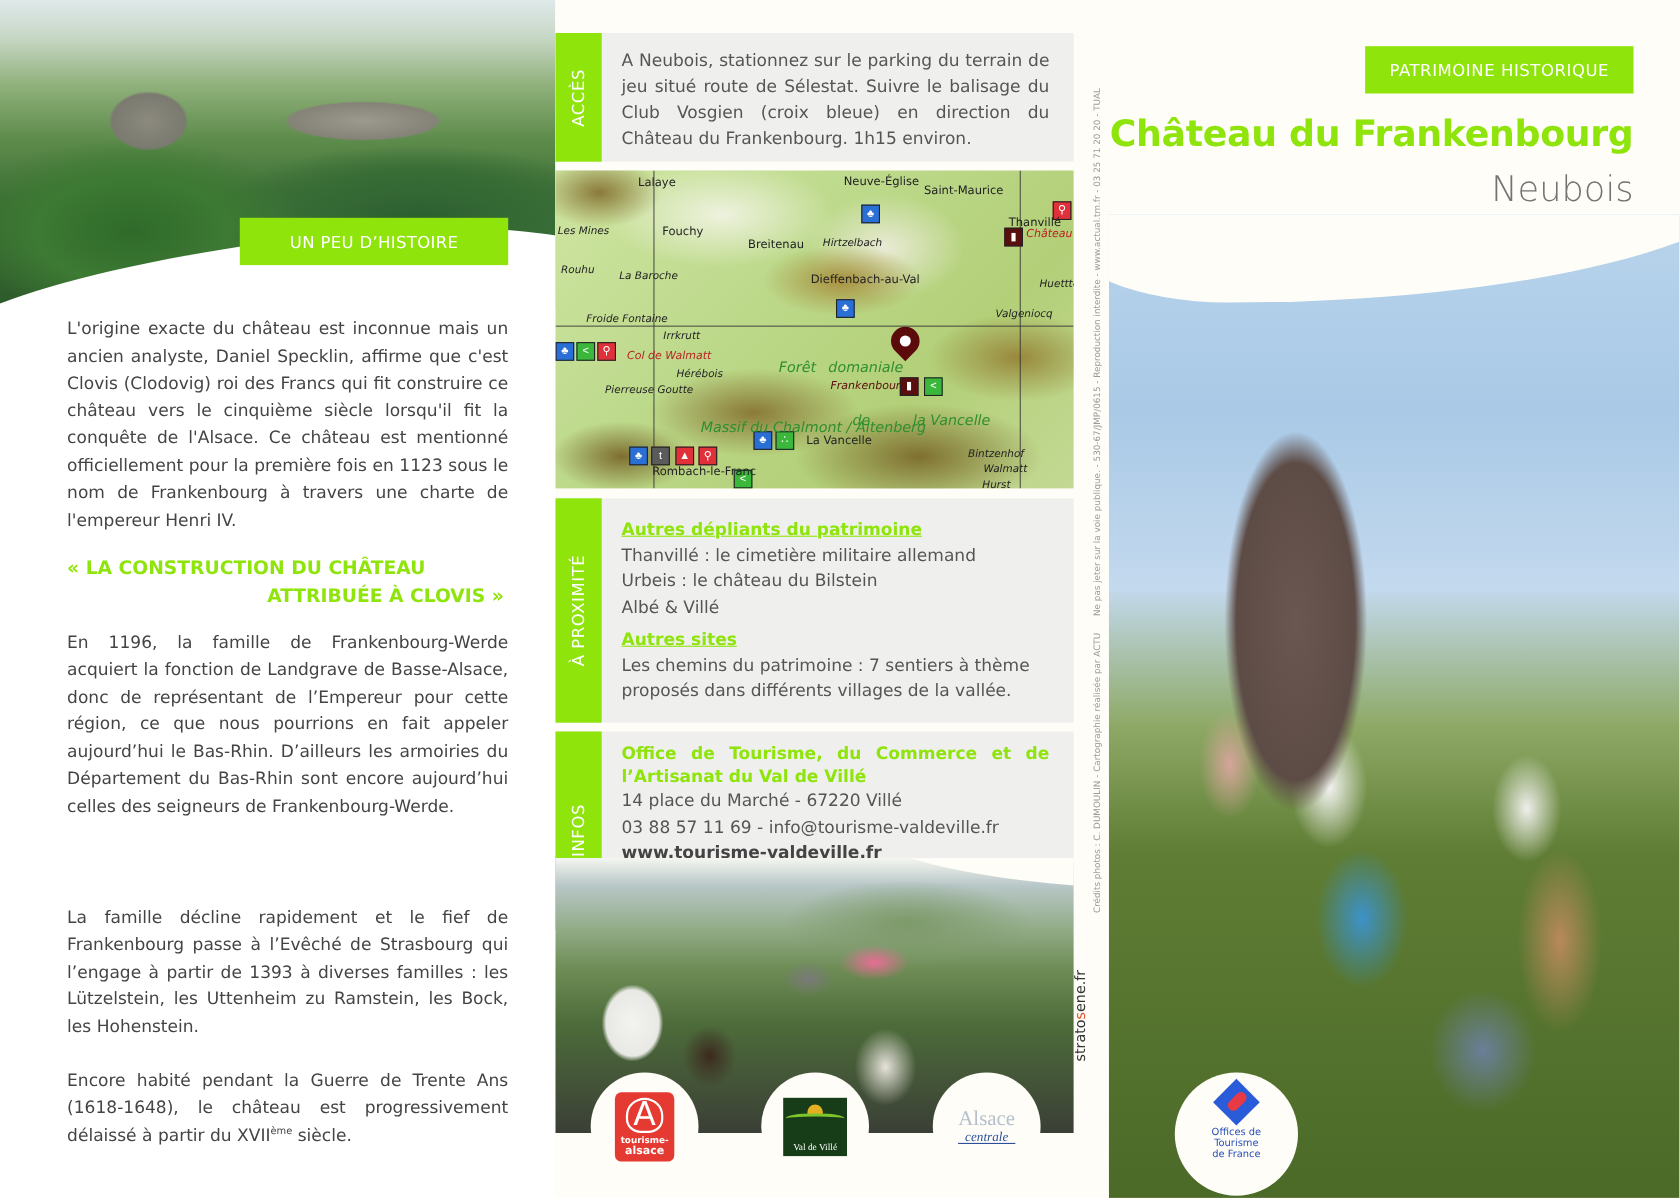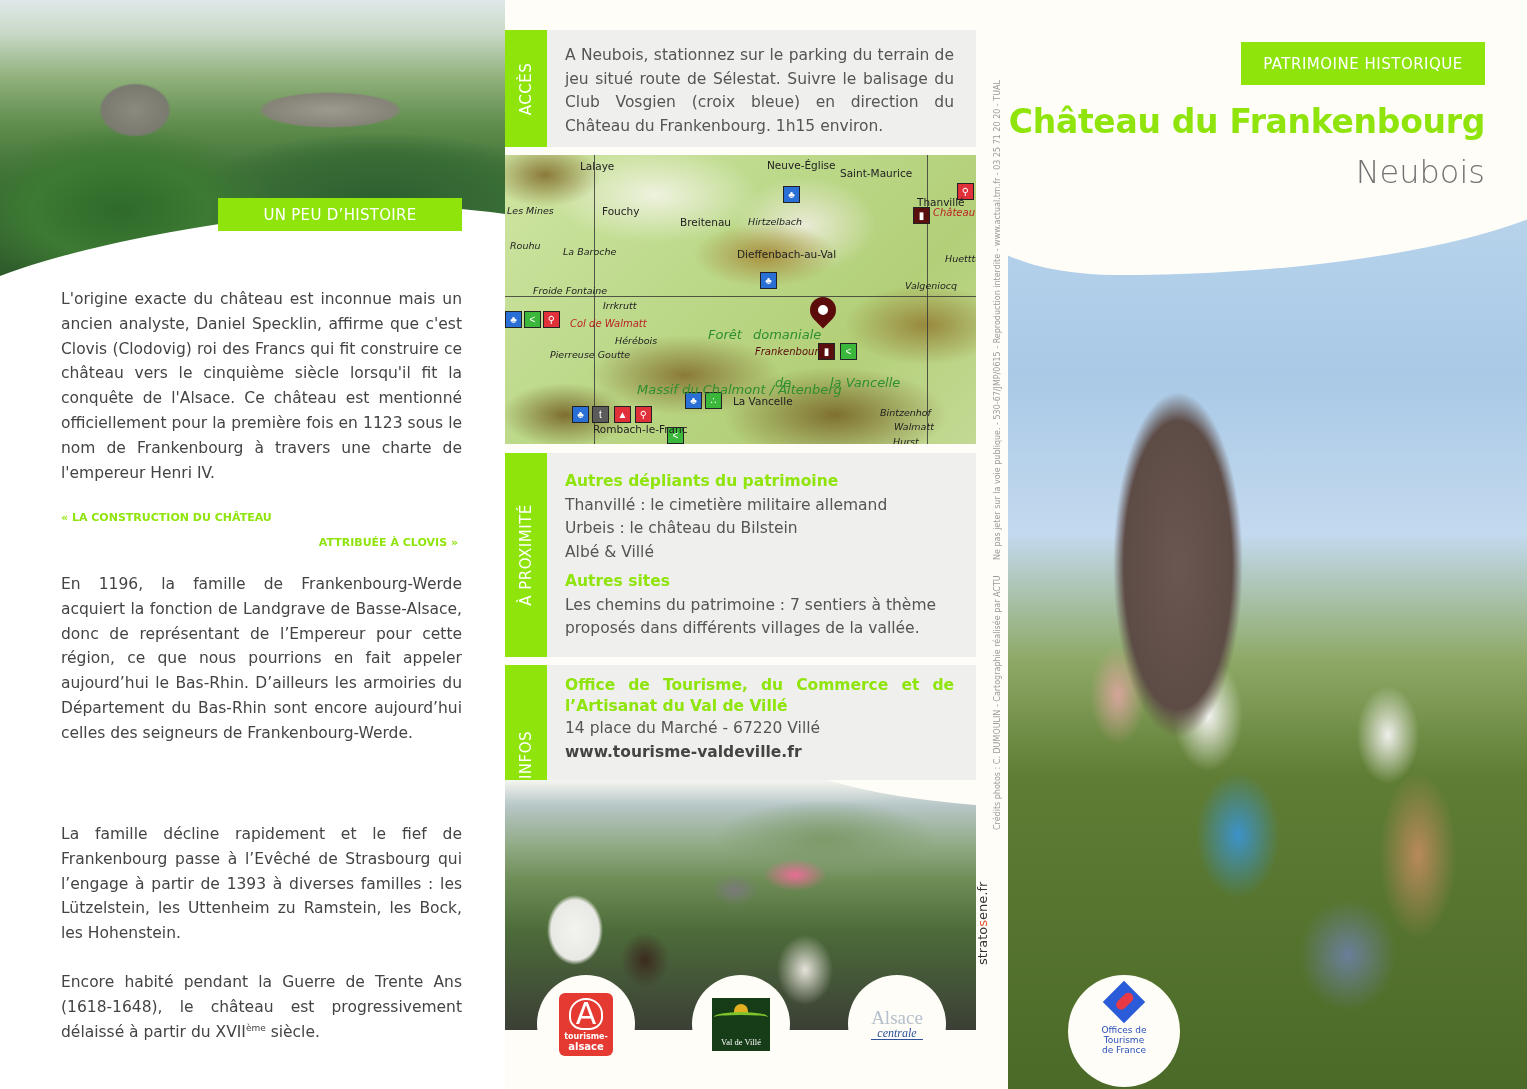--- a/index.html
+++ b/index.html
@@ -16,27 +16,27 @@
       radial-gradient(ellipse 220px 120px at 120px 210px, #2f6a2a 0%, #3d7a33 40%, transparent 70%),
       radial-gradient(ellipse 260px 90px at 380px 200px, #2c5f30 0%, #396d36 50%, transparent 75%),
       linear-gradient(180deg, #dfe9ea 0%, #c8d8c6 12%, #8fb07a 28%, #5e8c4c 45%, #3c6e35 65%, #2d5a2a 100%);
   }
   .hero-left-curve {
     position: absolute; left: -60px; top: 215px; width: 700px; height: 200px;
     background: #fff; border-radius: 55% 45% 0 0 / 35% 55% 0 0;
     transform: rotate(-6deg);
   }
   .section-badge {
-    position: absolute; left: 218px; top: 198px; width: 244px; height: 33px;
+    position: absolute; left: 218px; top: 198px; width: 244px; height: 43px;
     background: #8fe40b; color: #fff; font-family: "DejaVu Sans", sans-serif;
     font-size: 15px; display: flex; align-items: center; justify-content: center; letter-spacing: 0.3px;
   }
   .left-text { position: absolute; left: 61px; width: 401px; font-family: "DejaVu Sans", sans-serif; font-size: 15.5px; line-height: 24.8px; color: #444; text-align: justify; }
   .left-text.p1 { top: 287px; }
-  .left-quote { position: absolute; left: 61px; top: 505px; width: 401px; font-family: "DejaVu Sans", sans-serif; font-weight: bold; font-size: 11px; line-height: 25px; color: #8fe40b; }
+  .left-quote { position: absolute; left: 61px; top: 505px; width: 401px; font-family: "DejaVu Sans", sans-serif; font-weight: bold; font-size: 17px; line-height: 25px; color: #8fe40b; }
   .left-quote .q1 { display: block; }
   .left-quote .q2 { display: block; text-align: right; padding-right: 4px; }
   .left-text.p2 { top: 572px; }
   .left-text.p3 { top: 822px; }
   .left-text.p4 { top: 970px; }
   .left-text sup { font-size: 9px; vertical-align: super; line-height: 0; }
 
   
   .panel-mid { position: absolute; left: 505px; top: 0; width: 471px; height: 1089px; background: #fefdf8; }
   .info-block { position: absolute; left: 0; width: 471px; background: #efefed; }
@@ -72,21 +72,21 @@
   .mi-blue { background: #2a6fd6; }
   .mi-green { background: #3bb83b; }
   .mi-red { background: #e0303a; }
   .mi-grey { background: #5b5b5b; }
   .mi-castle { background: #5a0f0f; }
   .map-pin { position: absolute; left: 305px; top: 142px; width: 26px; height: 26px; background: #5c0b0b; border-radius: 50% 50% 50% 0; transform: rotate(-45deg); }
   .map-pin::after { content: ""; position: absolute; left: 8px; top: 8px; width: 10px; height: 10px; background: #fff; border-radius: 50%; }
 
   .proxi { top: 453px; height: 204px; }
   .proxi .info-body { top: 17px; }
-  .green-head { color: #8fe40b; font-weight: bold; font-size: 15.5px; }
+  .green-head { color: #8fe40b; font-weight: bold; font-size: 15.5px; text-decoration: underline; }
   .proxi .green-head + div { }
   .infos { top: 665px; height: 180px; background: transparent; }
   .infos-bg { position: absolute; left: 0; top: 0; width: 471px; height: 130px; background: #efefed; }
   .infos .info-tab { height: 180px; }
   .infos .info-body { top: 10px; }
   .infos .org { color: #8fe40b; font-weight: bold; text-align: justify; line-height: 21px; }
   .infos .web { color: #444; font-weight: bold; }
 
   .mid-photo {
     position: absolute; left: 0; top: 780px; width: 471px; height: 250px; overflow: hidden;
@@ -249,20 +249,21 @@
   </div>
 
   <div class="info-block infos">
     <div class="infos-bg"></div>
     <div class="info-tab">
       <span class="info-tab-label">INFOS</span>
     </div>
     <div class="info-body">
       <div class="org">Office de Tourisme, du Commerce et de l’Artisanat du Val de Villé</div>
       <div>14 place du Marché - 67220 Villé</div>
+      <div>03 88 57 11 69 - info@tourisme-valdeville.fr</div>
       <div class="web">www.tourisme-valdeville.fr</div>
     </div>
   </div>
 
   <div class="mid-photo">
     <div class="mid-photo-curve"></div>
   </div>
   <div class="mid-bottom"></div>
 
   <div class="logo-circle" style="left:32px;top:975px">

